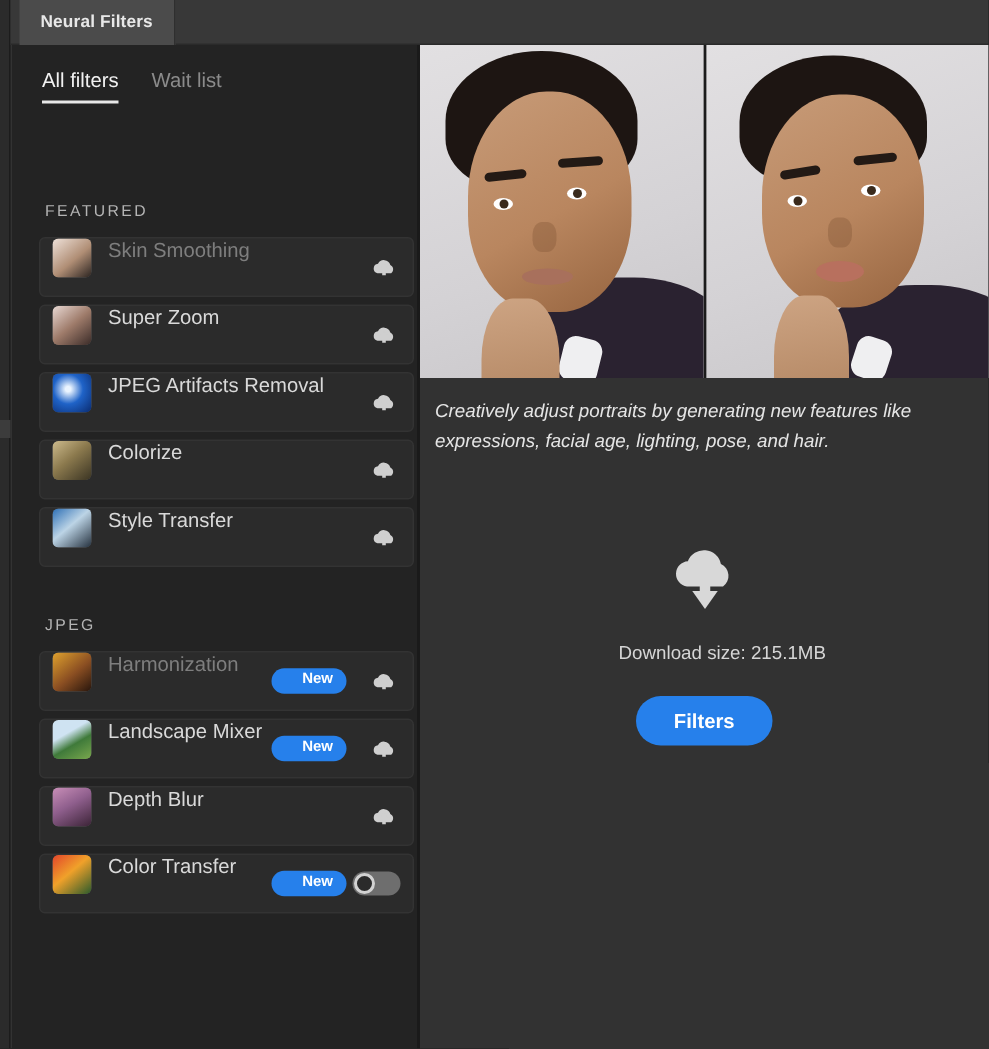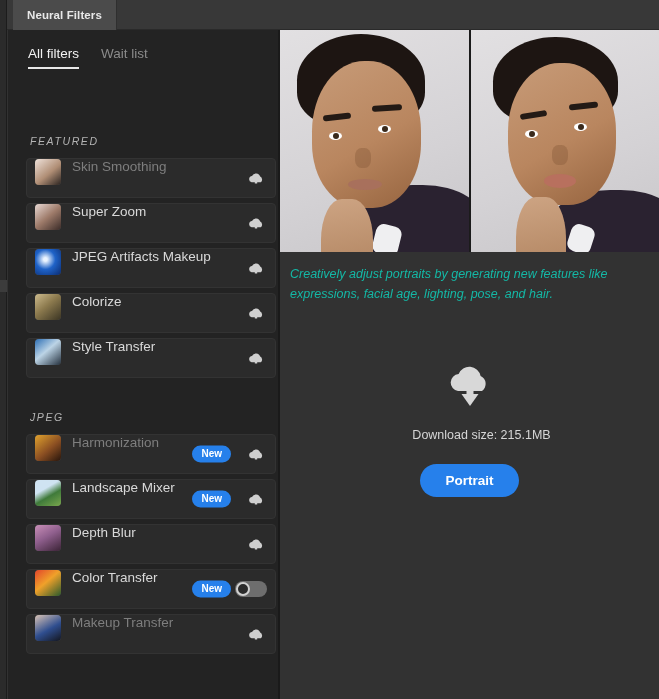--- a/index.html
+++ b/index.html
@@ -77,21 +77,20 @@
     width: 100%; height: 2px;
     background: #e8e8e8;
   }
 
   .section-head {
     position: absolute; left: 22px;
     font-size: 10.5px;
     letter-spacing: 1.6px;
     color: #b4b4b4;
     font-weight: normal;
-    font-style: italic;
   }
   #sec-featured { top: 105px; }
   #sec-beta     { top: 381px; }
 
   .list { position: absolute; left: 18px; width: 250px; }
   #list-featured { top: 128px; }
   #list-beta     { top: 404px; }
 
   .row {
     position: relative;
@@ -129,21 +128,21 @@
   .row.dim .row-label { color: #7e7e7e; }
 
   .badge-new {
     position: absolute; right: 44px; top: 50%;
     transform: translateY(-50%);
     background: #2680eb;
     color: #ffffff;
     font-size: 10px;
     font-weight: bold;
     border-radius: 9px;
-    padding: 3px 9px 4px 9px;
+    padding: 3px 9px 4px 20px;
     line-height: 1;
   }
   .cloud-btn {
     position: absolute; right: 9px; top: 50%;
     transform: translateY(-50%);
     width: 20px; height: 18px;
     display: flex; align-items: center; justify-content: center;
     cursor: pointer;
   }
   .toggle {
@@ -185,21 +184,21 @@
     flex: 1 1 0;
     overflow: hidden;
     background: #d9d7da;
   }
   .desc {
     position: absolute; left: 10px; top: 234px;
     width: 360px;
     font-size: 12.5px;
     font-style: italic;
     line-height: 20px;
-    color: #14b8a6;
+    color: #e5e5e5;
   }
   .dl-cloud {
     position: absolute; left: 0; top: 335px;
     width: 379px;
     display: flex; justify-content: center;
   }
   .dl-size {
     position: absolute; left: 0; top: 398px;
     width: 379px;
     text-align: center;
@@ -283,21 +282,21 @@
               <path d="M4.6 12.2A3.2 3.2 0 0 1 5 5.9 4.4 4.4 0 0 1 13.2 6.6 3.3 3.3 0 0 1 13.8 12.2z" fill="#cfcfcf"></path>
               <rect x="7.8" y="8.5" width="2.4" height="5" fill="#cfcfcf"></rect>
               <polygon points="6.2,9.2 11.8,9.2 9,5.6" fill="#cfcfcf"></polygon>
             </svg>
           </div>
         </div>
         <div class="row">
           <div class="thumb">
             <i style="background:radial-gradient(circle at 40% 40%,#eaf4ff 8%,#1f63c8 45%,#0a2a6e);"></i>
           </div>
-          <div class="row-label">JPEG Artifacts Makeup</div>
+          <div class="row-label">JPEG Artifacts Removal</div>
           <div class="cloud-btn">
             <svg width="18" height="16" viewBox="0 0 18 16" aria-hidden="true">
               <path d="M4.6 12.2A3.2 3.2 0 0 1 5 5.9 4.4 4.4 0 0 1 13.2 6.6 3.3 3.3 0 0 1 13.8 12.2z" fill="#cfcfcf"></path>
               <rect x="7.8" y="8.5" width="2.4" height="5" fill="#cfcfcf"></rect>
               <polygon points="6.2,9.2 11.8,9.2 9,5.6" fill="#cfcfcf"></polygon>
             </svg>
           </div>
         </div>
         <div class="row">
           <div class="thumb">
@@ -371,33 +370,20 @@
           </div>
         </div>
         <div class="row">
           <div class="thumb">
             <i style="background:linear-gradient(140deg,#e2452b,#f0a12a 45%,#2a5a2c);"></i>
           </div>
           <div class="row-label">Color Transfer</div>
           <span class="badge-new">New</span>
           <div class="toggle">
             <div class="knob"></div>
-          </div>
-        </div>
-        <div class="row dim">
-          <div class="thumb">
-            <i style="background:linear-gradient(150deg,#d9c3b5,#2f4e8f 55%,#14161f);"></i>
-          </div>
-          <div class="row-label">Makeup Transfer</div>
-          <div class="cloud-btn">
-            <svg width="18" height="16" viewBox="0 0 18 16" aria-hidden="true">
-              <path d="M4.6 12.2A3.2 3.2 0 0 1 5 5.9 4.4 4.4 0 0 1 13.2 6.6 3.3 3.3 0 0 1 13.8 12.2z" fill="#cfcfcf"></path>
-              <rect x="7.8" y="8.5" width="2.4" height="5" fill="#cfcfcf"></rect>
-              <polygon points="6.2,9.2 11.8,9.2 9,5.6" fill="#cfcfcf"></polygon>
-            </svg>
           </div>
         </div>
       </div>
   </div>
 
   <div class="divider"></div>
 
   <div class="right-panel">
 
     <div class="preview">
@@ -441,16 +427,16 @@
       <svg width="52" height="44" viewBox="0 0 52 44" aria-hidden="true">
         <path d="M14 26a8.5 8.5 0 0 1 .6-16.9A11.5 11.5 0 0 1 36.6 11 8.7 8.7 0 0 1 38 26z" fill="#d8d8d8"></path>
         <rect x="22.5" y="20" width="7" height="12" fill="#d8d8d8"></rect>
         <polygon points="17.5,29 34.5,29 26,41" fill="#d8d8d8"></polygon>
       </svg>
     </div>
 
     <div class="dl-size">Download size: 215.1MB</div>
 
     <div class="dl-btn-wrap">
-      <button class="dl-btn">Portrait</button>
+      <button class="dl-btn">Filters</button>
     </div>
   </div>
 </div>
 
 </body></html>

